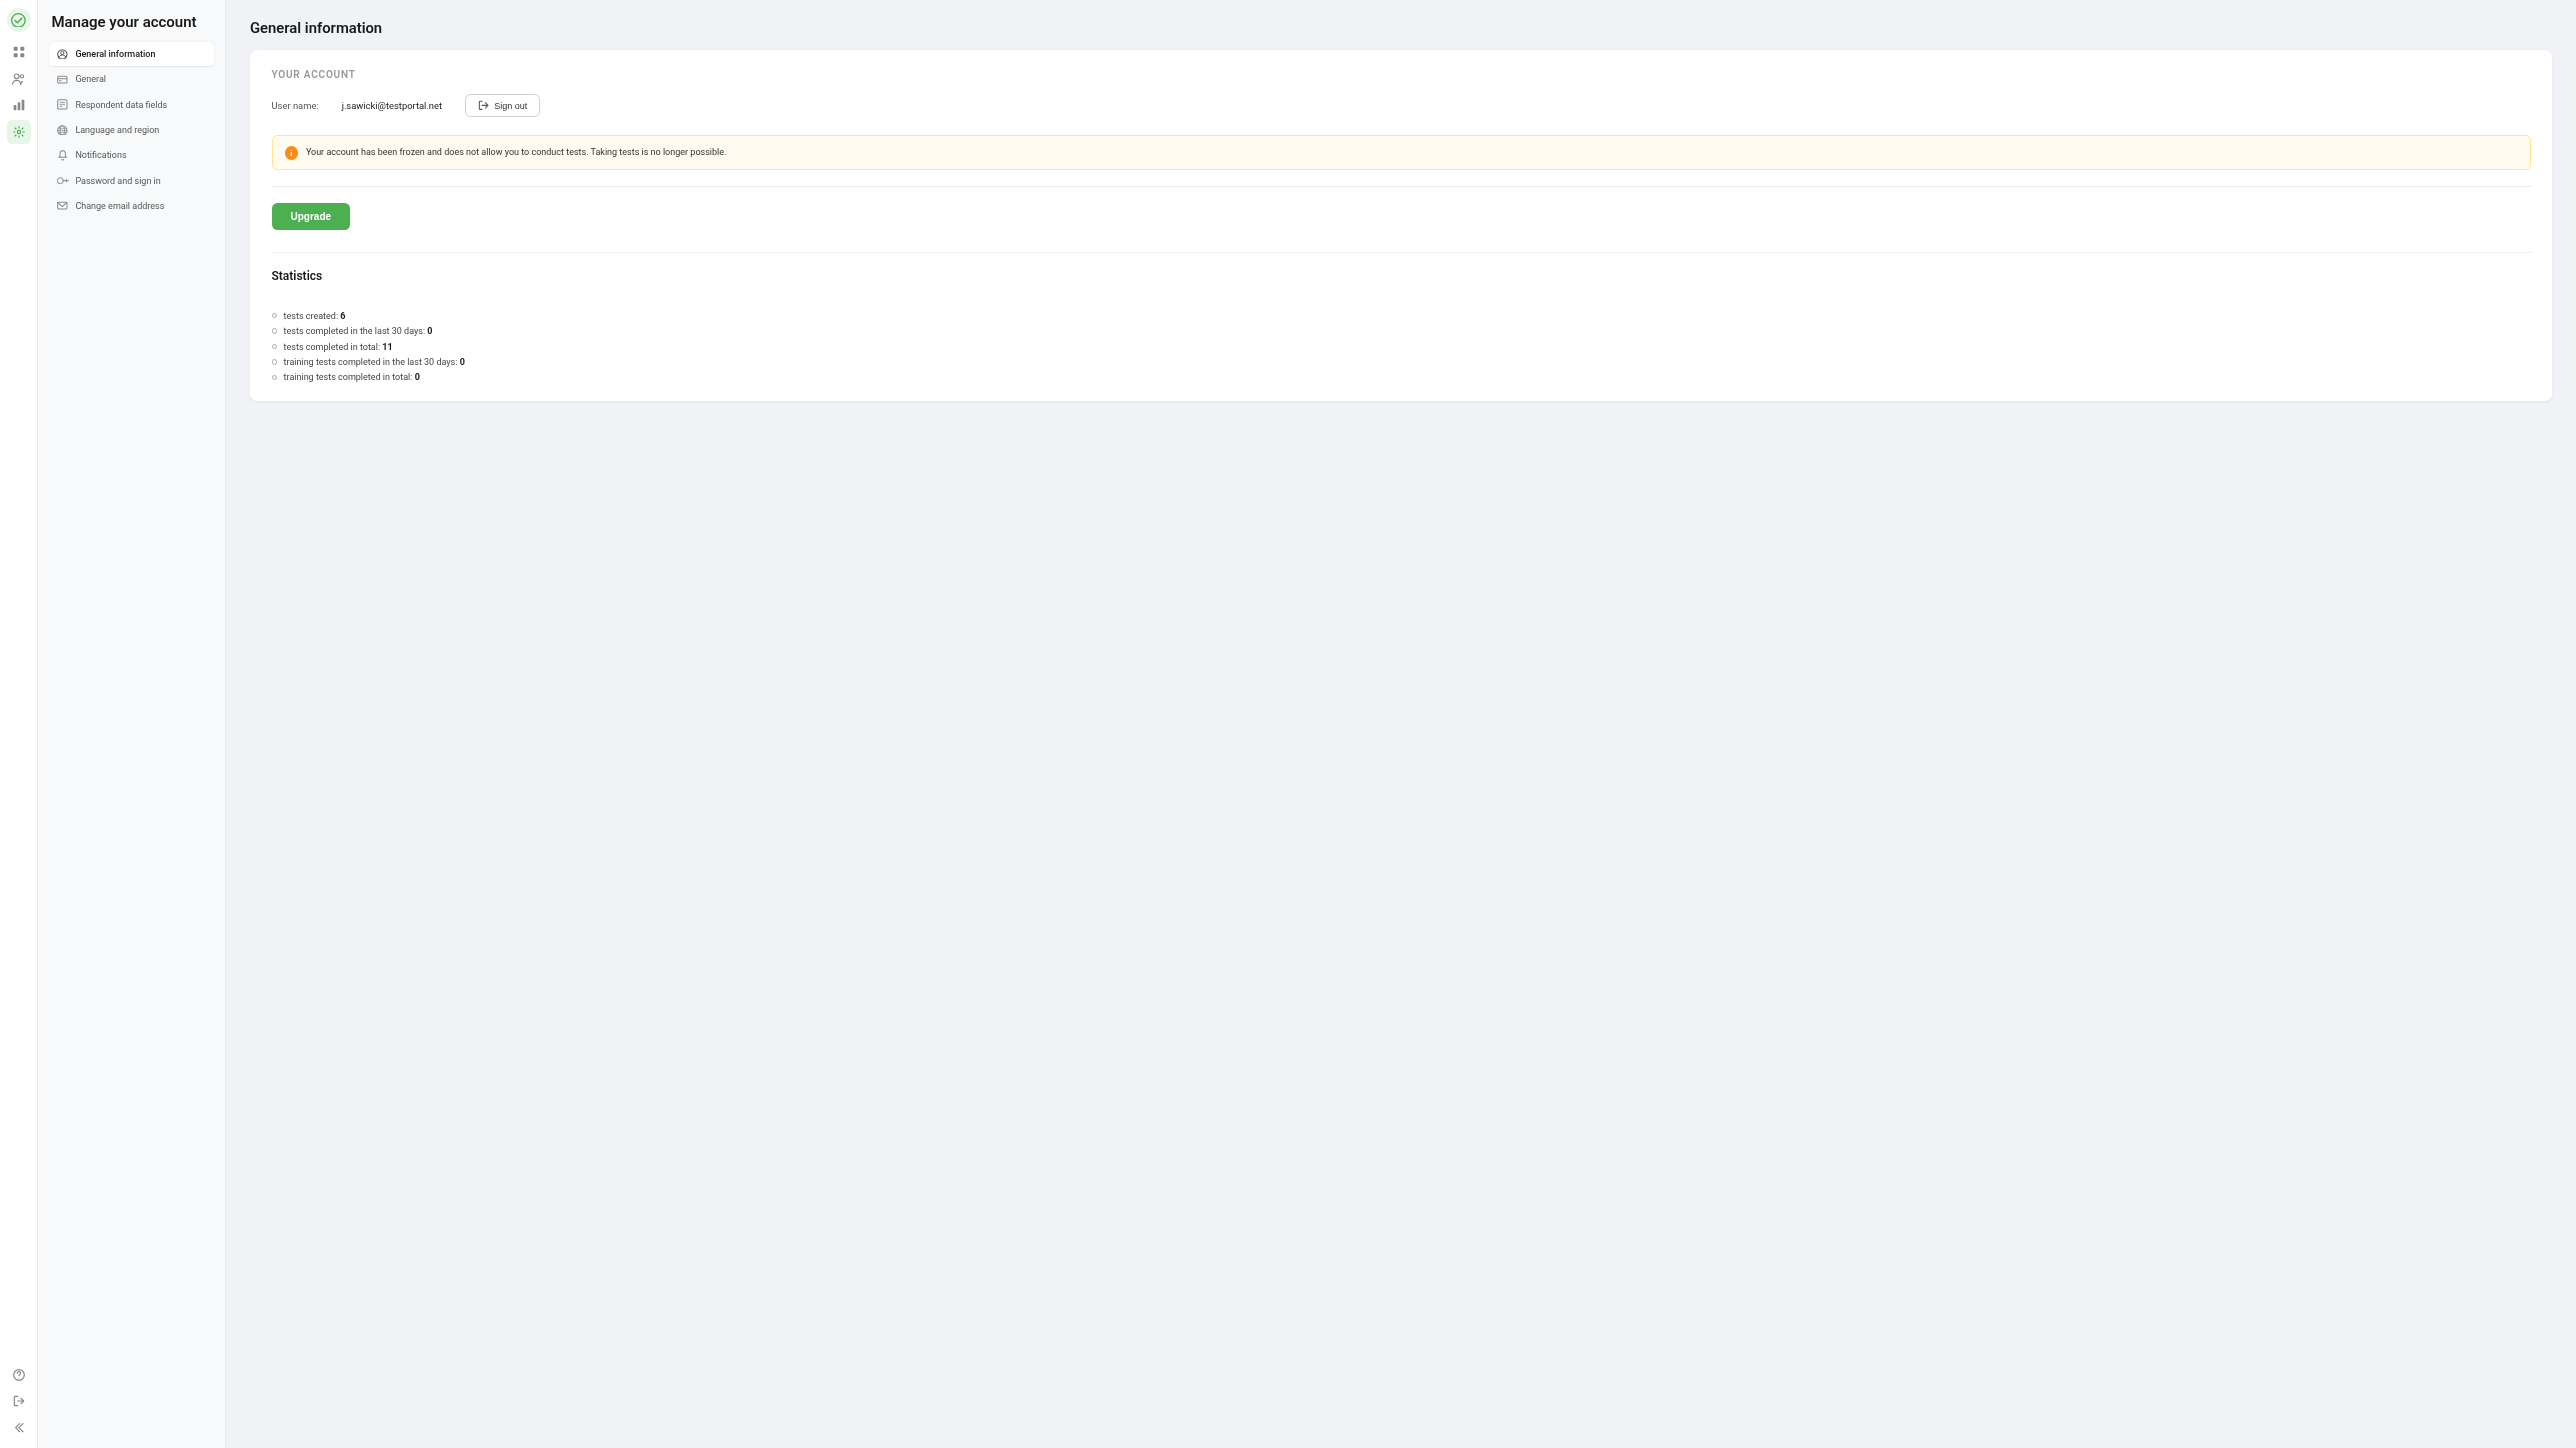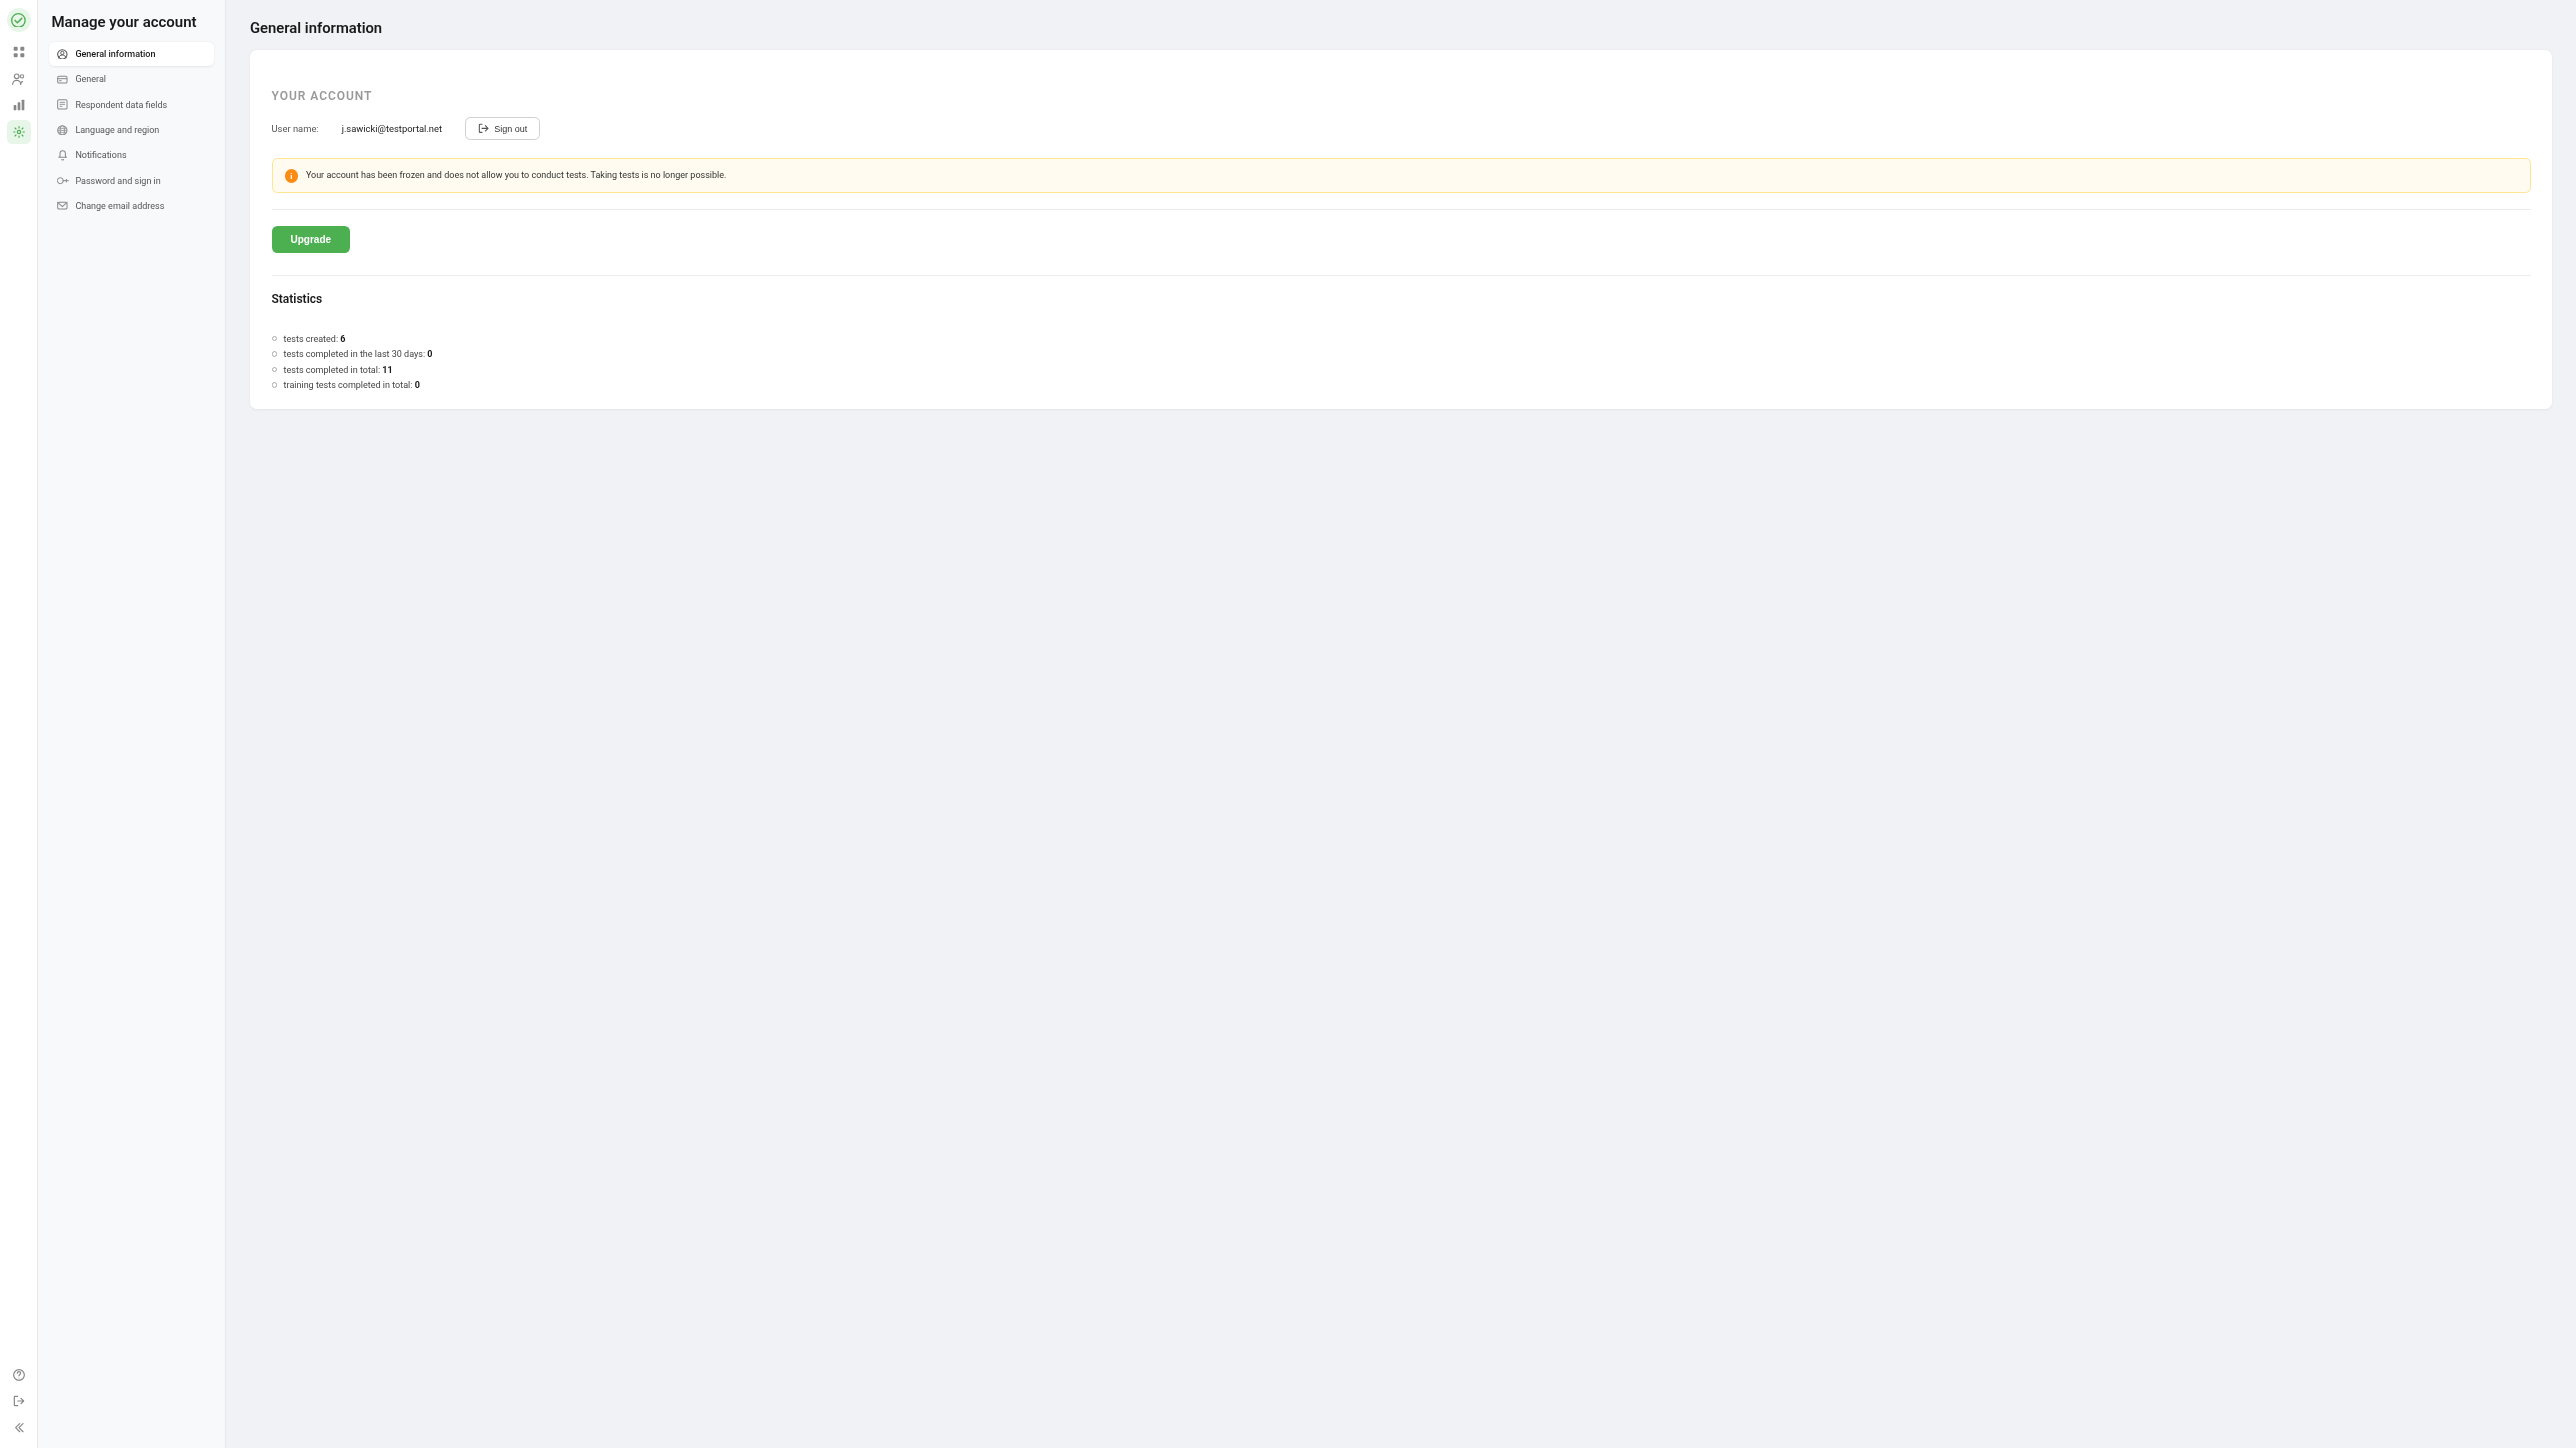--- a/index.html
+++ b/index.html
@@ -120,27 +120,26 @@
     }
     .content-card {
       background: #fff;
       border-radius: 6.7px;
       padding: 19px 21.5px;
       box-shadow: 0 0.7px 2.7px rgba(0,0,0,0.06);
     }
 
     
     .section-label {
-      font-size: 12px;
+      font-size: 10px;
       font-weight: 600;
       color: #999;
       letter-spacing: 0.08em;
       text-transform: uppercase;
       margin-bottom: 13.4px;
-      margin-top: 20px;
     }
     .user-row {
       display: flex;
       align-items: center;
       gap: 23px;
       margin-bottom: 18px;
     }
     .user-name-label {
       font-size: 9.4px;
       color: #555;
@@ -449,19 +448,25 @@
       </li>
       <li>
         <span class="stats-bullet"></span>
         <span>
           <span>tests completed in total: </span><span class="stat-bold">11</span>
         </span>
       </li>
       <li>
         <span class="stats-bullet"></span>
         <span>
+          <span>training tests completed in the last 30 days: </span><span class="stat-bold">0</span>
+        </span>
+      </li>
+      <li>
+        <span class="stats-bullet"></span>
+        <span>
           <span>training tests completed in total: </span><span class="stat-bold">0</span>
         </span>
       </li>
     </ul>
   </div>
 </div>
 
 
 </body></html>

